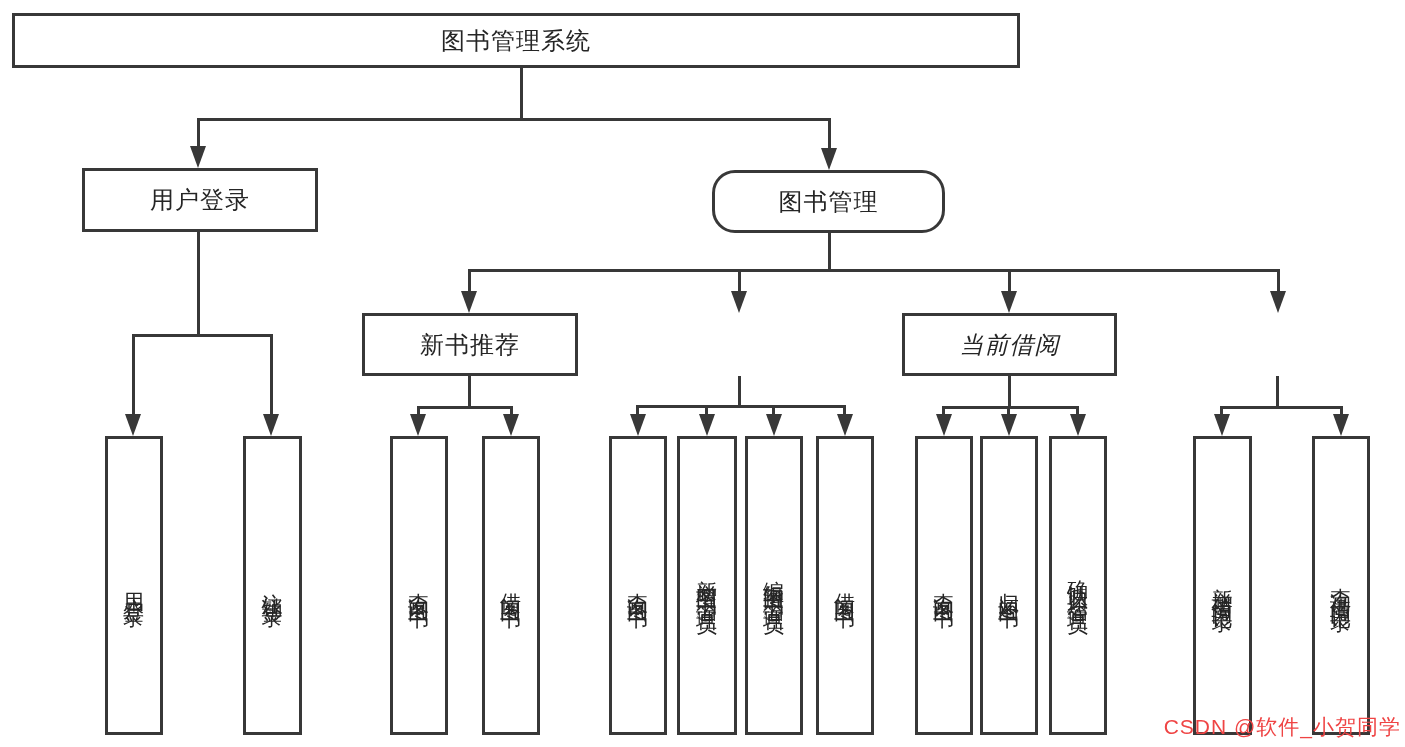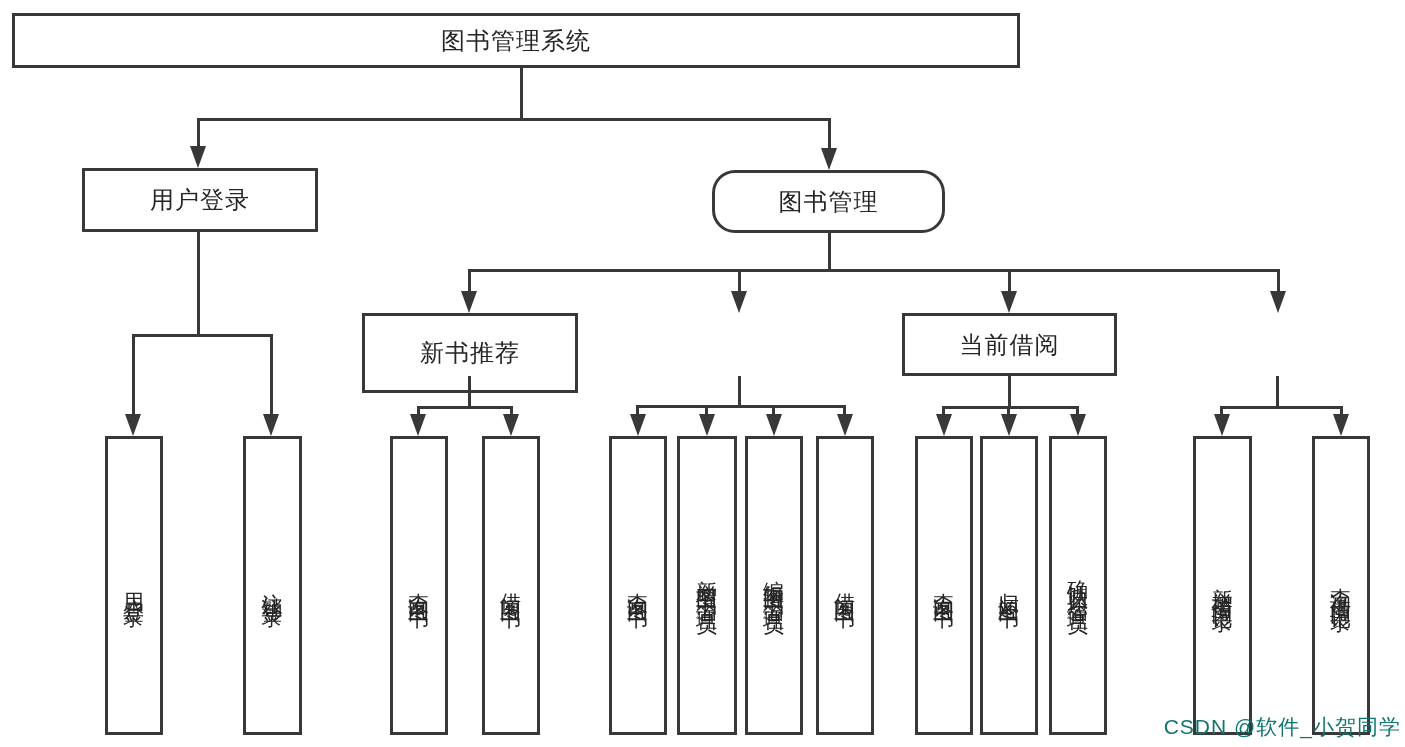--- a/index.html
+++ b/index.html
@@ -36,21 +36,21 @@
   .ar {
     position:absolute;
     width:0; height:0;
     border-left:8px solid transparent;
     border-right:8px solid transparent;
     border-top:22px solid #383838;
   }
   .watermark {
     position:absolute;
     right:4px; bottom:6px;
-    color:#0f766e;
+    color:#ef4444;
     font-size:21px;
     letter-spacing:1px;
     z-index:10;
   }
 </style>
 </head>
 <body>
 
 <div class="stage">
 
@@ -77,22 +77,22 @@
   <div class="hl" style="left:468px;top:269px;width:812px;"></div>
   <div class="vl" style="left:468px;top:269px;height:24px;"></div>
   <div class="ar" style="left:461px;top:291px;"></div>
   <div class="vl" style="left:738px;top:269px;height:24px;"></div>
   <div class="ar" style="left:731px;top:291px;"></div>
   <div class="vl" style="left:1008px;top:269px;height:24px;"></div>
   <div class="ar" style="left:1001px;top:291px;"></div>
   <div class="vl" style="left:1277px;top:269px;height:24px;"></div>
   <div class="ar" style="left:1270px;top:291px;"></div>
 
-  <div class="box" style="left:362px;top:313px;width:216px;height:80px;">新书推荐</div>
-  <div class="box" style="left:902px;top:313px;width:215px;height:63px;">当前借阅</div>
+  <div class="box" style="left:362px;top:313px;width:216px;height:63px;">新书推荐</div>
+  <div class="box" style="left:902px;top:313px;width:215px;height:63px;font-style:italic;">当前借阅</div>
 
   <div class="vl" style="left:468px;top:376px;height:33px;"></div>
   <div class="hl" style="left:417px;top:406px;width:96px;"></div>
   <div class="vl" style="left:417px;top:406px;height:12px;"></div>
   <div class="ar" style="left:410px;top:414px;"></div>
   <div class="vl" style="left:510px;top:406px;height:12px;"></div>
   <div class="ar" style="left:503px;top:414px;"></div>
 
   <div class="vl" style="left:738px;top:376px;height:32px;"></div>
   <div class="hl" style="left:636px;top:405px;width:210px;"></div>

